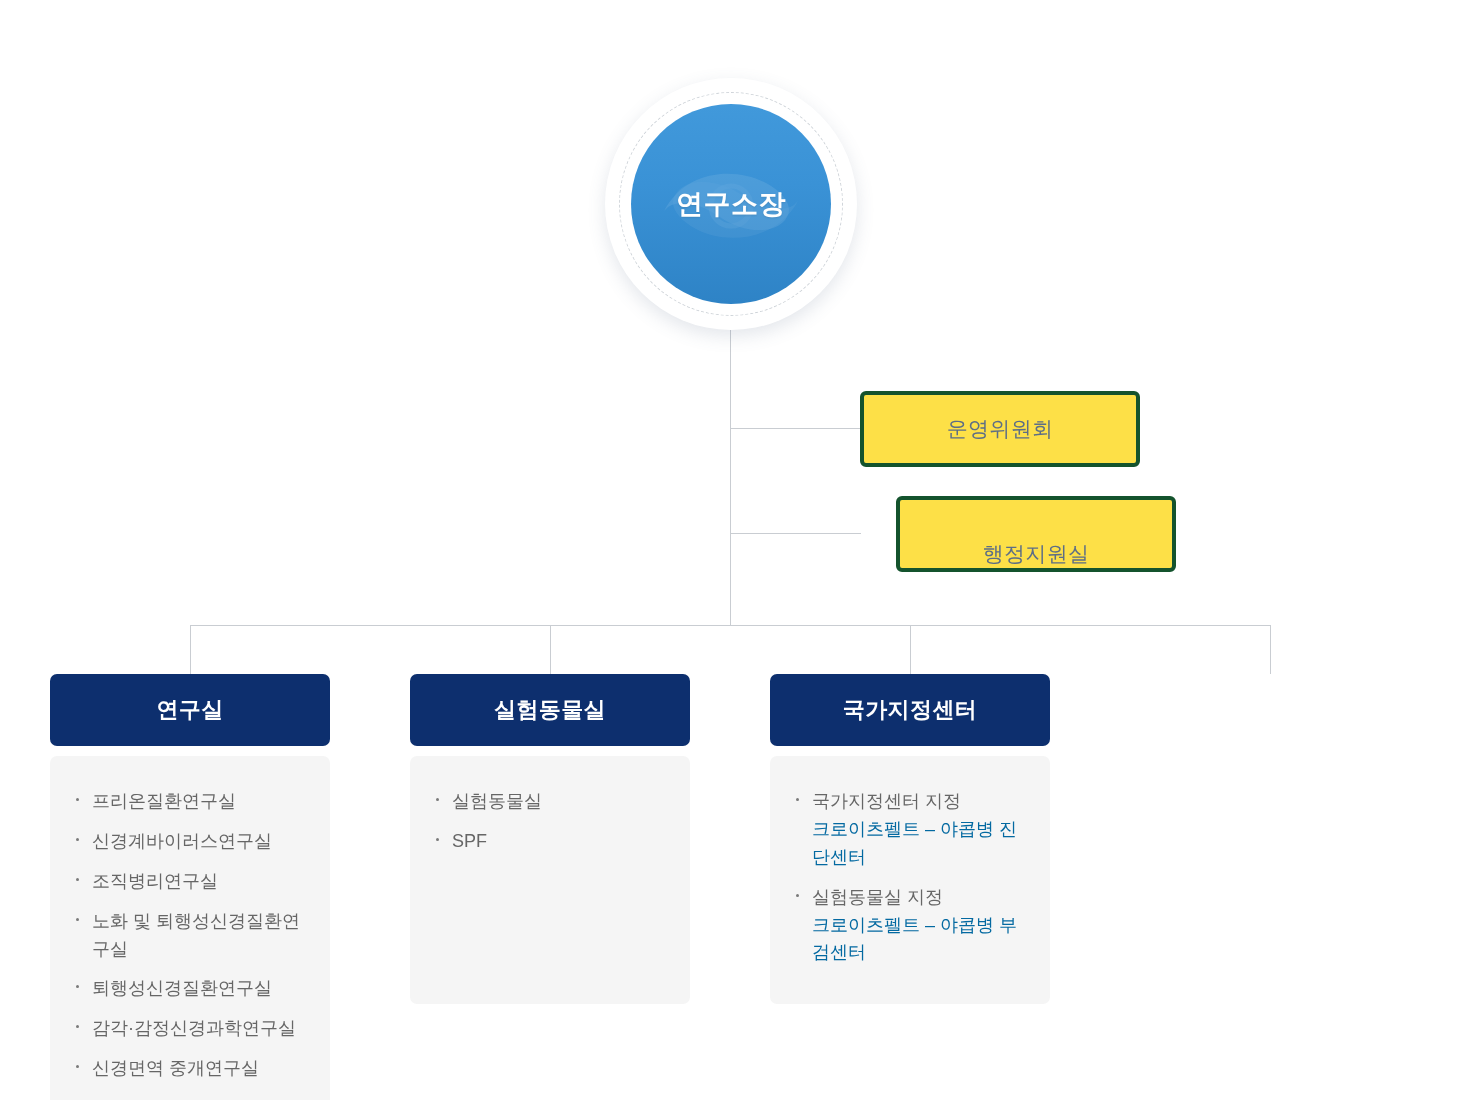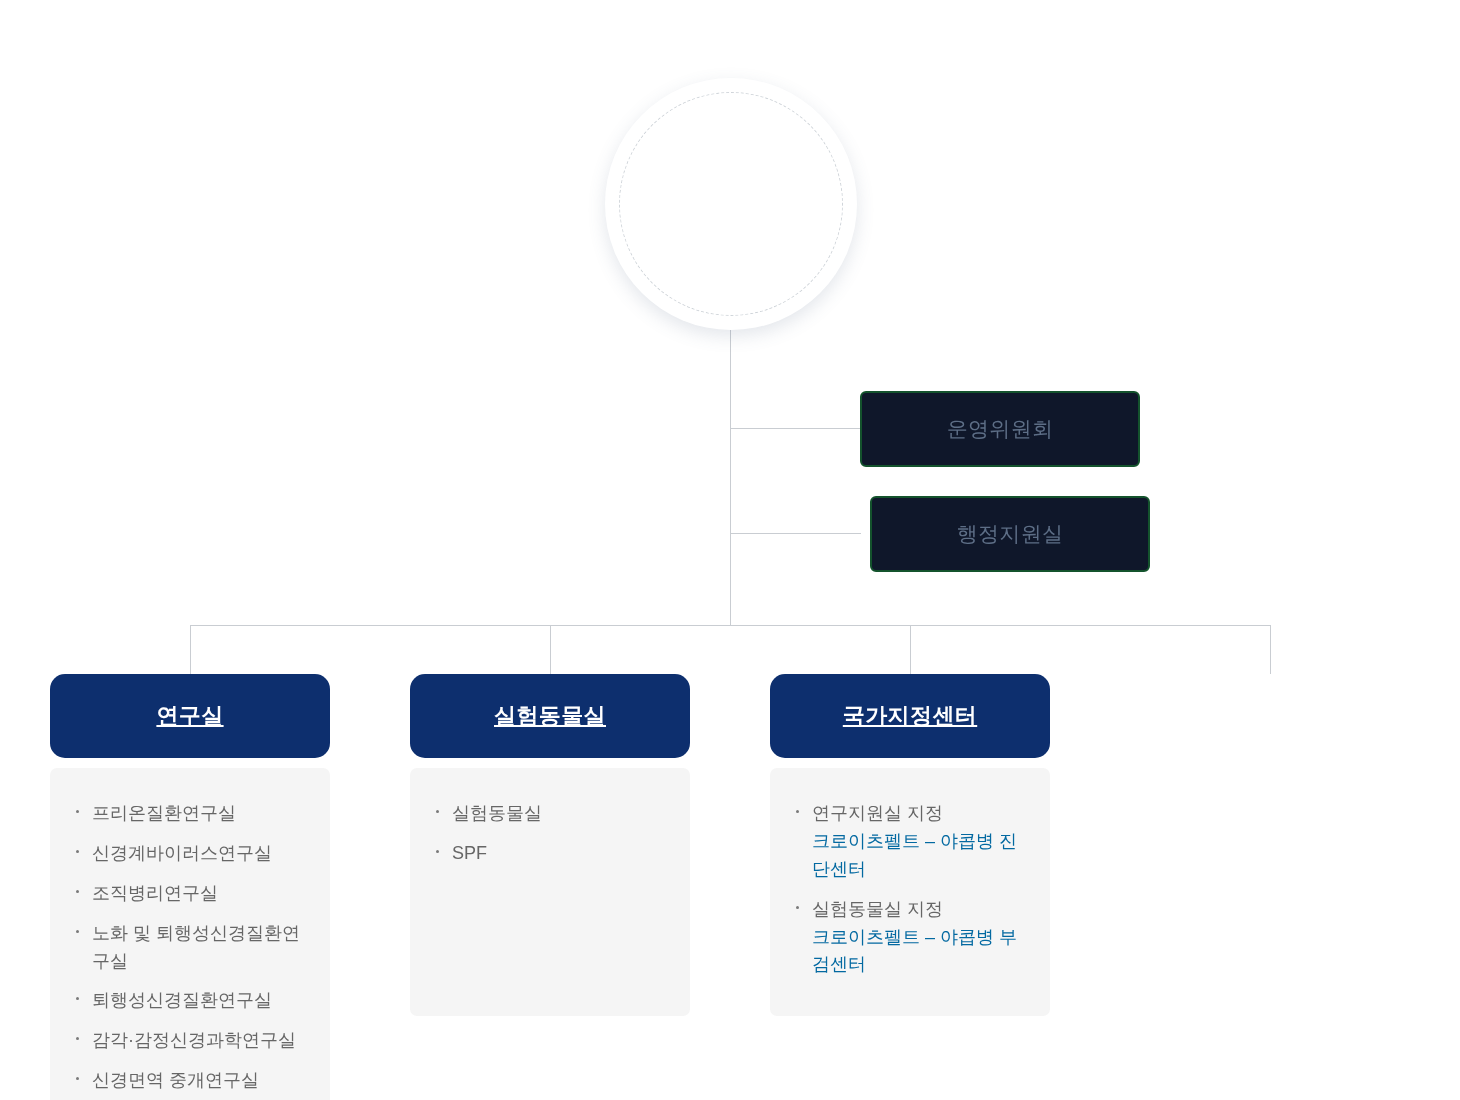--- a/index.html
+++ b/index.html
@@ -112,61 +112,60 @@
     font-weight: 700;
     letter-spacing: 0.5px;
     text-shadow: 0 1px 2px rgba(0,0,0,0.10);
   }
 
   
   .side-box {
     position: absolute;
     width: 280px;
     height: 76px;
-    border: 2px solid #14532d;
+    border: 4px solid #14532d;
     border-radius: 6px;
-    background: #0f172a;
+    background: #fde047;
     box-sizing: border-box;
     display: flex;
     align-items: center;
     justify-content: center;
   }
   .side-box span {
     color: #5d6e86;
     font-size: 21px;
     font-weight: 400;
     letter-spacing: 0.3px;
   }
   .side-box-op    { left: 860px; top: 391px; }
-  .side-box-admin { left: 870px; top: 496px; }
+  .side-box-admin { left: 896px; top: 496px; align-items: flex-end; }
 
   
   .columns {
     position: absolute;
     left: 50px;
     top: 674px;
     width: 1360px;
     display: flex;
     gap: 80px;
   }
   .column {
     width: 280px;
   }
   .col-header {
-    height: 84px;
-    border-radius: 15px;
+    height: 72px;
+    border-radius: 7px;
     background: #0d2f6e;
     display: flex;
     align-items: center;
     justify-content: center;
     color: #ffffff;
     font-size: 22px;
     font-weight: 700;
     letter-spacing: 0.4px;
-    text-decoration: underline;
   }
   .col-body {
     margin-top: 10px;
     min-height: 248px;
     background: #f5f5f5;
     border-radius: 7px;
     padding: 32px 16px 24px 16px;
     box-sizing: border-box;
   }
   .col-list {
@@ -210,20 +209,30 @@
     <div class="h-line bus"></div>
     <div class="v-line drop-1"></div>
     <div class="v-line drop-2"></div>
     <div class="v-line drop-3"></div>
     <div class="v-line drop-4"></div>
   </div>
 
   <div class="root-node">
     <div class="root-halo"></div>
     <div class="root-dashed"></div>
+    <div class="root-disc">
+      <div class="root-watermark">
+        <svg viewBox="0 0 150 110" xmlns="http://www.w3.org/2000/svg">
+          <path d="M8 62 C30 20, 80 18, 110 34 C132 46, 140 62, 126 74 C112 86, 84 82, 64 68 C44 54, 24 50, 12 58 Z" fill="#ffffff" opacity="0.55"></path>
+          <path d="M142 52 C120 92, 70 96, 40 80 C18 68, 10 52, 24 40 C38 28, 66 32, 86 46 C106 60, 126 64, 138 56 Z" fill="#ffffff" opacity="0.35"></path>
+          <circle cx="75" cy="57" r="20" fill="none" stroke="#ffffff" stroke-width="5" opacity="0.5"></circle>
+        </svg>
+      </div>
+      <div class="root-label">연구소장</div>
+    </div>
   </div>
 
   <div class="side-box side-box-op">
     <span>운영위원회</span>
   </div>
   <div class="side-box side-box-admin">
     <span>행정지원실</span>
   </div>
 
   <div class="columns">
@@ -252,21 +261,21 @@
           <li><span>SPF</span></li>
         </ul>
       </div>
     </div>
 
     <div class="column">
       <div class="col-header">국가지정센터</div>
       <div class="col-body">
         <ul class="col-list">
           <li>
-            <span>연구지원실 지정</span>
+            <span>국가지정센터 지정</span>
             <span class="sub-line">크로이츠펠트 – 야콥병 진단센터</span>
           </li>
           <li>
             <span>실험동물실 지정</span>
             <span class="sub-line">크로이츠펠트 – 야콥병 부검센터</span>
           </li>
         </ul>
       </div>
     </div>
 

